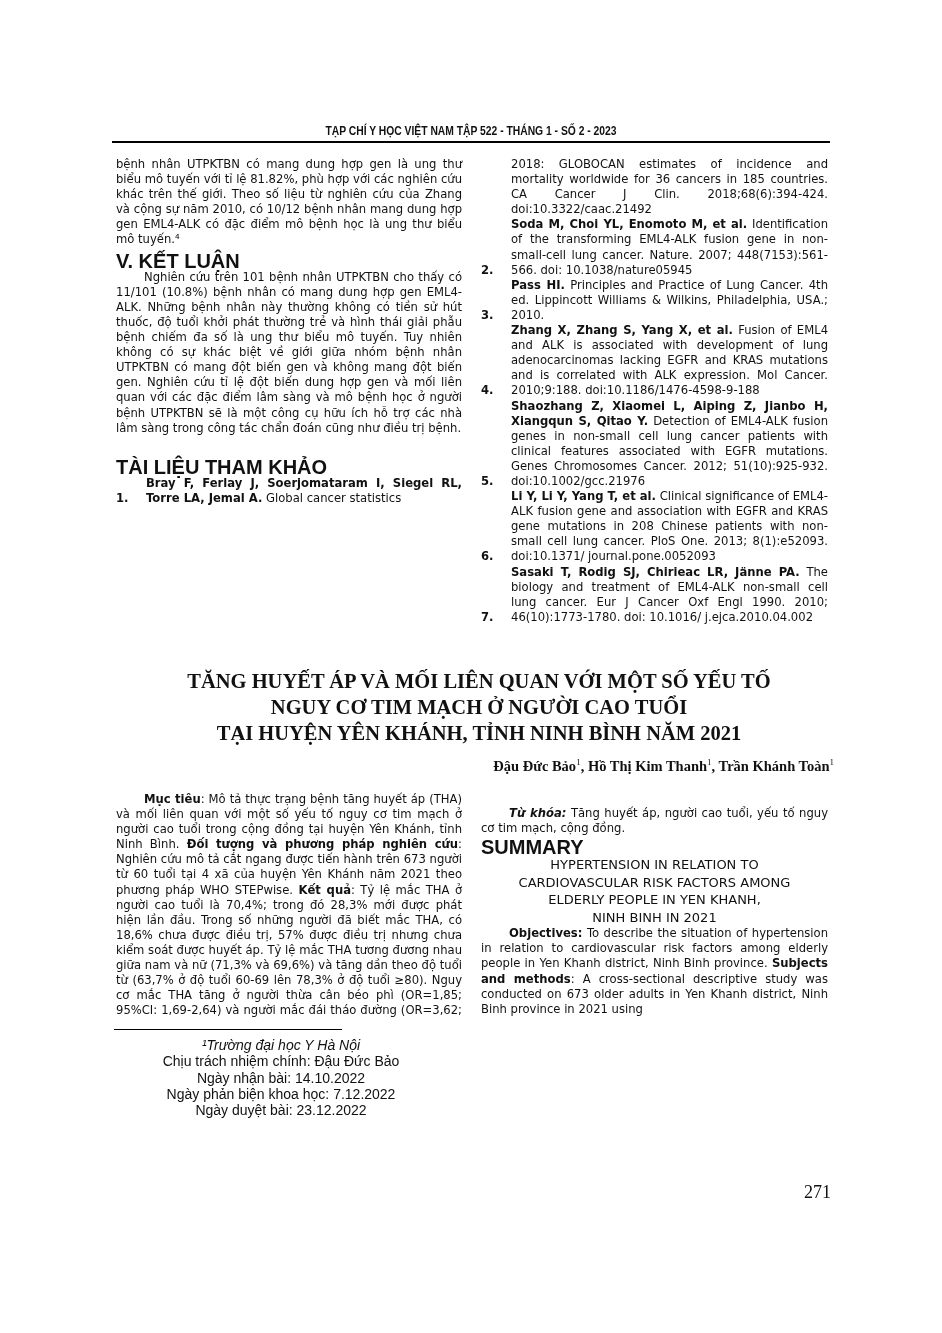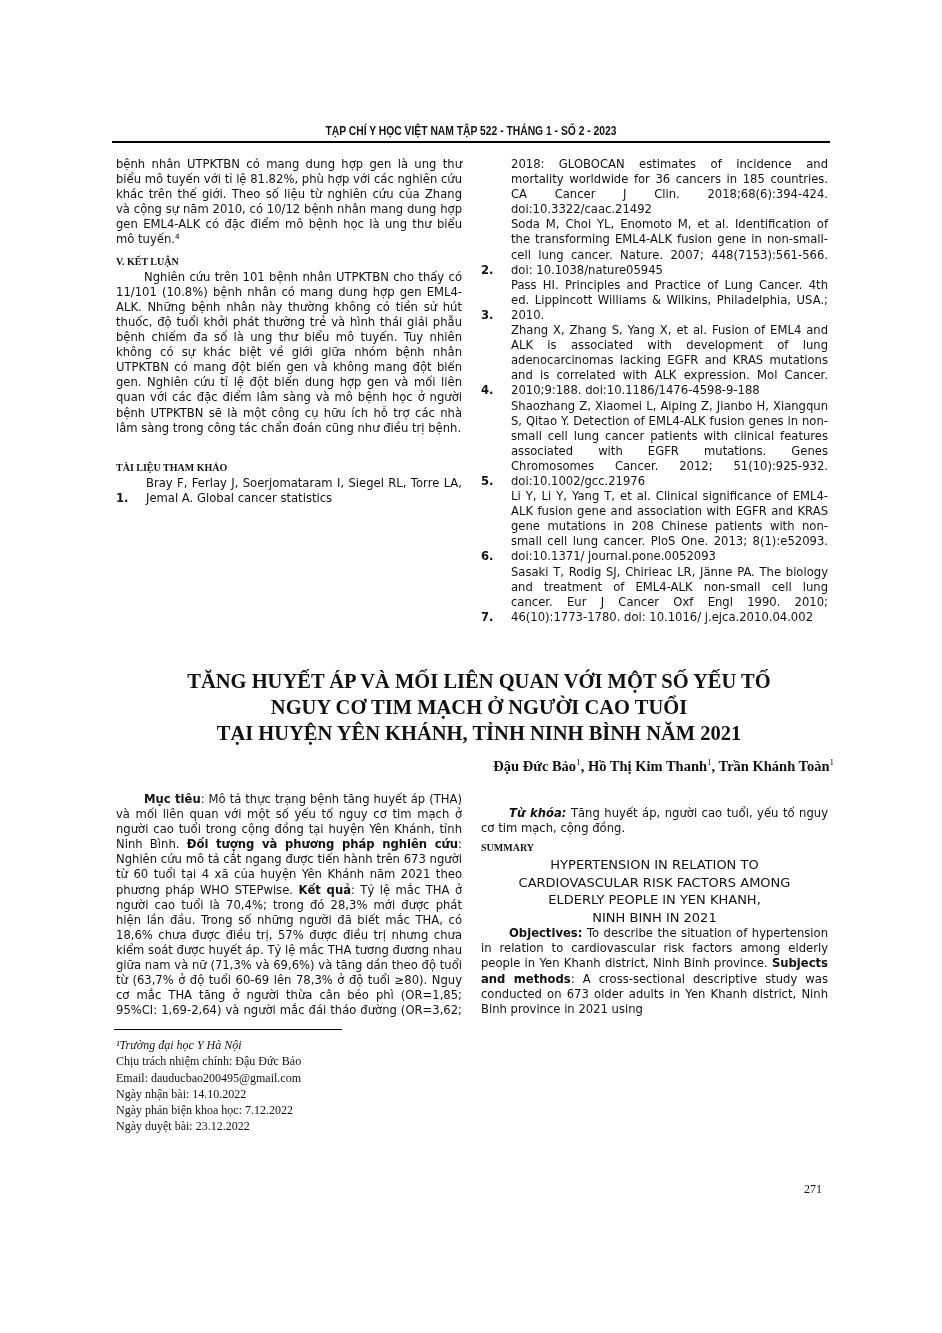--- a/index.html
+++ b/index.html
@@ -9,38 +9,38 @@
             font-family: "Liberation Sans", sans-serif; font-weight: bold; font-size: 12px;
             letter-spacing: 0; transform: scaleX(0.86); transform-origin: center; }
   .header-rule { position: absolute; left: 112px; top: 141px; width: 718px; height: 0; border-top: 2px solid #000; }
 
   .col { position: absolute; font-family: "DejaVu Sans", sans-serif; font-size: 11.6px; line-height: 15.1px; text-align: justify; }
   .col p { margin: 0; }
   .indent { text-indent: 28px; }
   .left-col { left: 116px; width: 346px; }
   .right-col { left: 481px; width: 347px; }
 
-  .sec-title { font-family: Liberation Serif, serif; font-weight: bold; font-size: 10px; margin: 6px 0 1px 0; }
+  .sec-title { font-family: Liberation Sans, sans-serif; font-weight: bold; font-size: 20px; margin: 6px 0 1px 0; }
   .ref { display: flex; margin: 0; align-items: flex-end; }
   .ref-num { width: 30px; flex: 0 0 30px; font-weight: bold; }
   .ref-body { flex: 1; }
-  .ref-auth { font-weight: normal; margin-top: 20px; }
+  .ref-auth { font-weight: bold; margin-top: 20px; }
 
   .article-title { position: absolute; left: 108px; top: 668px; width: 742px; text-align: center;
                    font-family: "Liberation Serif", serif; font-weight: bold; font-size: 20.5px; line-height: 26px; }
   .authors { position: absolute; right: 108px; top: 757px; font-family: "Liberation Serif", serif; font-weight: bold; font-size: 14.5px; }
   .authors sup { font-size: 9px; font-weight: normal; }
 
   .footnote-rule { position: absolute; left: 114px; top: 1029px; width: 228px; border-top: 1.5px solid #000; }
-  .footnotes { position: absolute; left: 116px; top: 1037px; width: 330px; font-family: Liberation Serif, serif; font-size: 12px; line-height: 16.3px; }
+  .footnotes { position: absolute; left: 116px; top: 1037px; width: 330px; font-family: Liberation Sans, sans-serif; font-size: 14px; line-height: 16.3px; text-align: center; }
   .footnotes div { white-space: nowrap; }
   .italic { font-style: italic; }
 
   .summary-title { text-align: center; font-family: "DejaVu Sans", sans-serif; font-size: 13px; line-height: 17.5px; margin: 0; }
-  .page-num { position: absolute; left: 804px; top: 1182px; font-family: "Liberation Serif", serif; font-size: 12px; }
+  .page-num { position: absolute; left: 804px; top: 1182px; font-family: "Liberation Serif", serif; font-size: 18px; }
 </style>
 </head>
 <body>
 
 <div class="header">TẠP CHÍ Y HỌC VIỆT NAM TẬP 522 - THÁNG 1 - SỐ 2 - 2023</div>
 <div class="header-rule"></div>
 
 <div class="col left-col" style="top:157px;">
   <p>bệnh nhân UTPKTBN có mang dung hợp gen là ung thư biểu mô tuyến với tỉ lệ 81.82%, phù hợp với các nghiên cứu khác trên thế giới. Theo số liệu từ nghiên cứu của Zhang và cộng sự năm 2010, có 10/12 bệnh nhân mang dung hợp gen EML4-ALK có đặc điểm mô bệnh học là ung thư biểu mô tuyến.⁴</p>
   <div class="sec-title">V. KẾT LUẬN</div>
@@ -108,19 +108,18 @@
     <p class="summary-title">ELDERLY PEOPLE IN YEN KHANH,</p>
     <p class="summary-title">NINH BINH IN 2021</p>
   </div>
   <p class="indent"><b>Objectives:</b><span> To describe the situation of hypertension in relation to cardiovascular risk factors among elderly people in Yen Khanh district, Ninh Binh province. </span><b>Subjects and methods</b><span>: A cross-sectional descriptive study was conducted on 673 older adults in Yen Khanh district, Ninh Binh province in 2021 using</span></p>
 </div>
 
 <div class="footnote-rule"></div>
 <div class="footnotes">
   <div class="italic">¹Trường đại học Y Hà Nội</div>
   <div>Chịu trách nhiệm chính: Đậu Đức Bảo</div>
-  <div>Email: dauducbao200495@gmail.com</div>
   <div>Ngày nhận bài: 14.10.2022</div>
   <div>Ngày phản biện khoa học: 7.12.2022</div>
   <div>Ngày duyệt bài: 23.12.2022</div>
 </div>
 
 <div class="page-num">271</div>
 
 </body></html>

